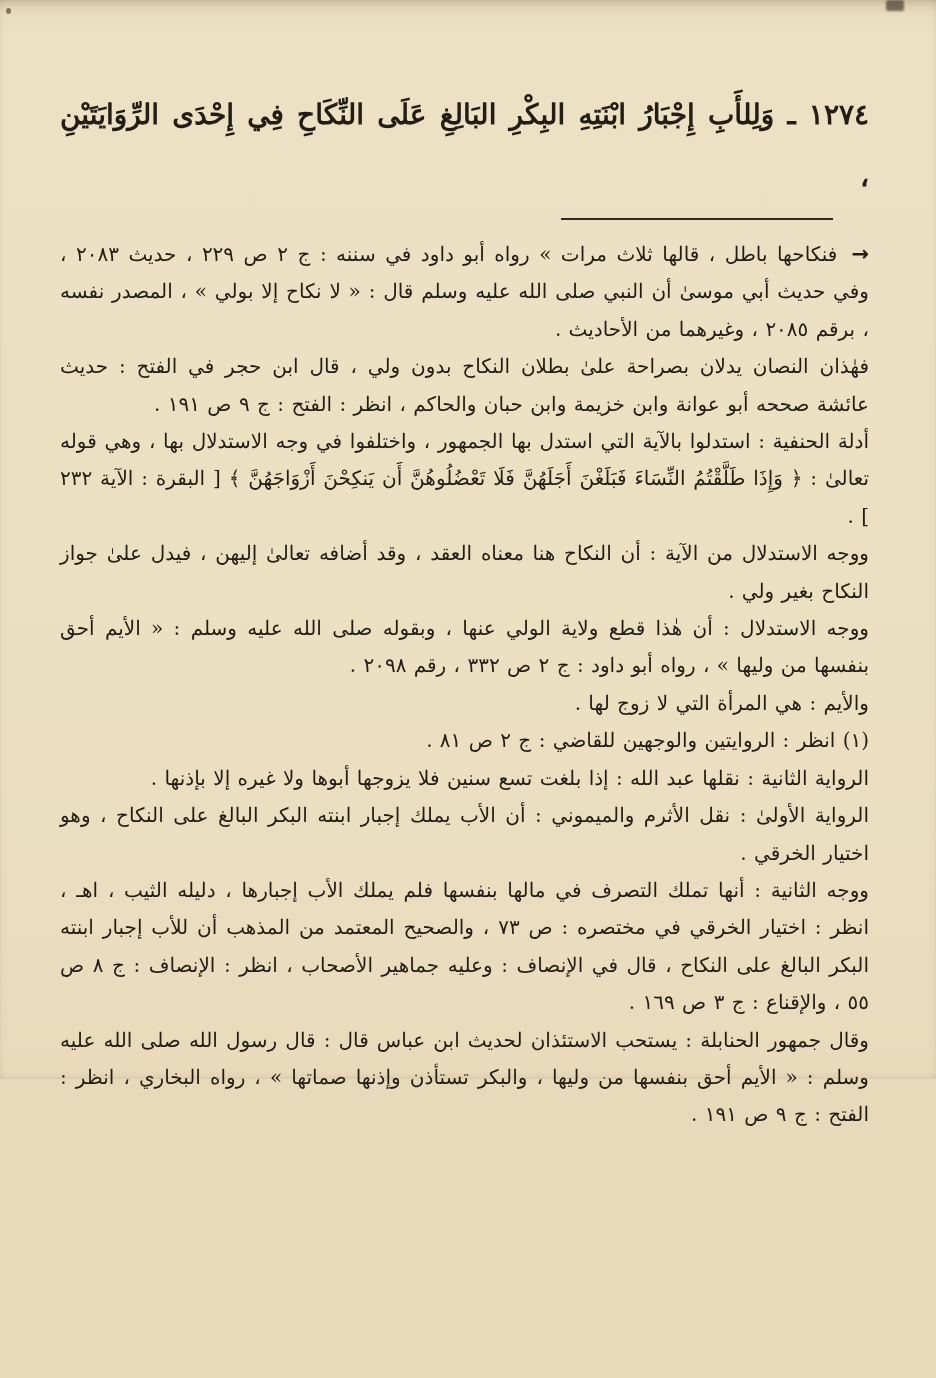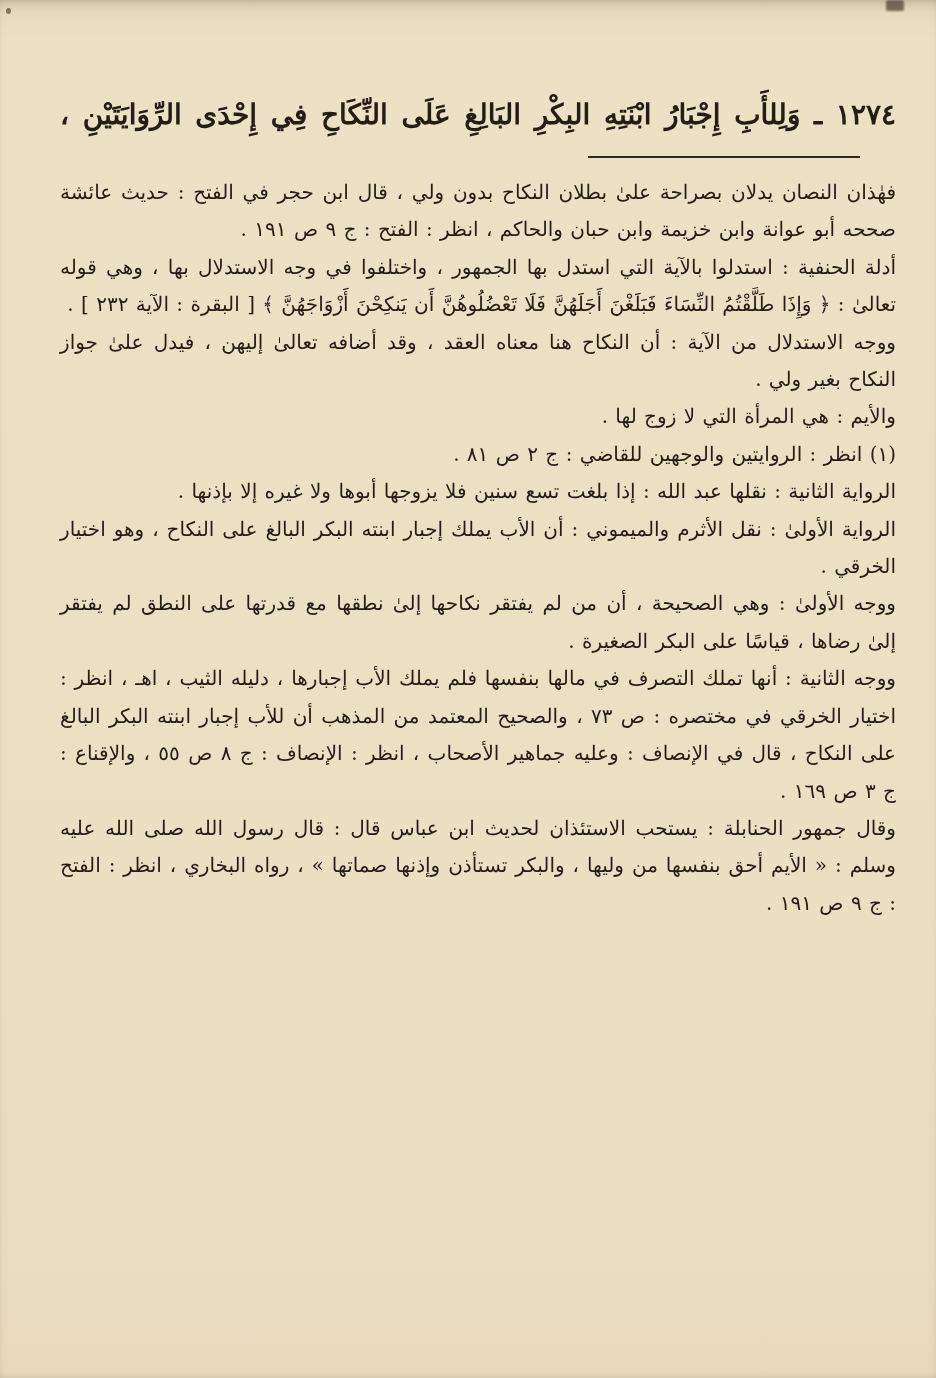--- a/index.html
+++ b/index.html
@@ -9,28 +9,28 @@
   body {
     width: 936px;
     height: 1378px;
     font-family: "DejaVu Serif", serif;
     background: #e7dabb;
     overflow: hidden;
   }
   .page {
     position: relative;
     width: 936px;
-    height: 1378px;
+    height: 1079px;
     box-sizing: border-box;
     direction: rtl;
     background:
       linear-gradient(180deg, #e6d9b9 0%, #ede1c5 3%, #ece0c3 55%, #eaddbf 88%, #e8dabb 100%);
     box-shadow: inset 0 8px 14px -8px rgba(60,45,25,0.35), inset 0 -6px 10px -7px rgba(60,45,25,0.2);
     color: #241d14;
-    padding: 84px 40px 0 60px;
+    padding: 84px 67px 0 60px;
   }
   
   .smudge-tr {
     position: absolute;
     top: 0;
     right: 32px;
     width: 18px;
     height: 11px;
     background: rgba(45,35,22,0.6);
     border-radius: 2px;
@@ -107,28 +107,31 @@
   <div class="smudge-tr"></div>
   <div class="speck-tl"></div>
 
   <div class="main-text">
     <div class="main-line">١٢٧٤ ـ وَلِلأَبِ إِجْبَارُ ابْنَتِهِ البِكْرِ البَالِغِ عَلَى النِّكَاحِ فِي إِحْدَى الرِّوَايَتَيْنِ ،</div>
   </div>
 
   <div class="divider"></div>
 
   <div class="footnotes">
+    <p>
+      <span class="arrow arrow-top">→</span><span>فنكاحها باطل ، قالها ثلاث مرات » رواه أبو داود في سننه : ج ٢ ص ٢٢٩ ، حديث ٢٠٨٣ ، وفي حديث أبي موسىٰ أن النبي صلى الله عليه وسلم قال : « لا نكاح إلا بولي » ، المصدر نفسه ، برقم ٢٠٨٥ ، وغيرهما من الأحاديث .</span>
+    </p>
     <p>فهٰذان النصان يدلان بصراحة علىٰ بطلان النكاح بدون ولي ، قال ابن حجر في الفتح : حديث عائشة صححه أبو عوانة وابن خزيمة وابن حبان والحاكم ، انظر : الفتح : ج ٩ ص ١٩١ .</p>
     <p>أدلة الحنفية : استدلوا بالآية التي استدل بها الجمهور ، واختلفوا في وجه الاستدلال بها ، وهي قوله تعالىٰ : ﴿ وَإِذَا طَلَّقْتُمُ النِّسَاءَ فَبَلَغْنَ أَجَلَهُنَّ فَلَا تَعْضُلُوهُنَّ أَن يَنكِحْنَ أَزْوَاجَهُنَّ ﴾ [ البقرة : الآية ٢٣٢ ] .</p>
     <p>ووجه الاستدلال من الآية : أن النكاح هنا معناه العقد ، وقد أضافه تعالىٰ إليهن ، فيدل علىٰ جواز النكاح بغير ولي .</p>
+    <p>ووجه الاستدلال : أن هٰذا قطع ولاية الولي عنها ، وبقوله صلى الله عليه وسلم : « الأيم أحق بنفسها من وليها » ، رواه أبو داود : ج ٢ ص ٣٣٢ ، رقم ٢٠٩٨ .</p>
     <p>والأيم : هي المرأة التي لا زوج لها .</p>
     <p>(١) انظر : الروايتين والوجهين للقاضي : ج ٢ ص ٨١ .</p>
     <p>الرواية الثانية : نقلها عبد الله : إذا بلغت تسع سنين فلا يزوجها أبوها ولا غيره إلا بإذنها .</p>
     <p>الرواية الأولىٰ : نقل الأثرم والميموني : أن الأب يملك إجبار ابنته البكر البالغ على النكاح ، وهو اختيار الخرقي .</p>
-    <p>ووجه الأولىٰ : وهي الصحيحة ، أن من لم يفتقر نكاحها إلىٰ نطقها مع قدرتها على النطق لم يفتقر إلىٰ رضاها ، قياسًا على البكر الصغيرة .</p>
     <p>ووجه الثانية : أنها تملك التصرف في مالها بنفسها فلم يملك الأب إجبارها ، دليله الثيب ، اهـ ، انظر : اختيار الخرقي في مختصره : ص ٧٣ ، والصحيح المعتمد من المذهب أن للأب إجبار ابنته البكر البالغ على النكاح ، قال في الإنصاف : وعليه جماهير الأصحاب ، انظر : الإنصاف : ج ٨ ص ٥٥ ، والإقناع : ج ٣ ص ١٦٩ .</p>
     <p>
       <span>وقال جمهور الحنابلة : يستحب الاستئذان لحديث ابن عباس قال : قال رسول الله صلى الله عليه وسلم : « الأيم أحق بنفسها من وليها ، والبكر تستأذن وإذنها صماتها » ، رواه البخاري ، انظر : الفتح : ج ٩ ص ١٩١ .</span>
       
     </p>
   </div>
 
 </div>
 
 </body></html>

